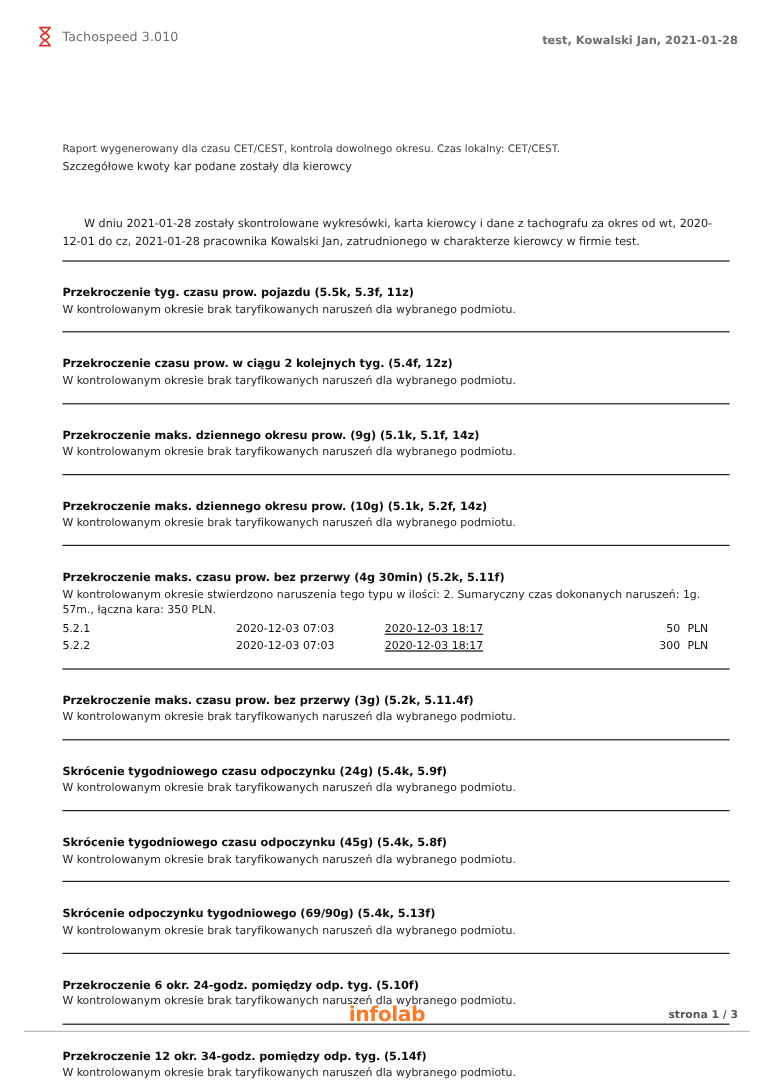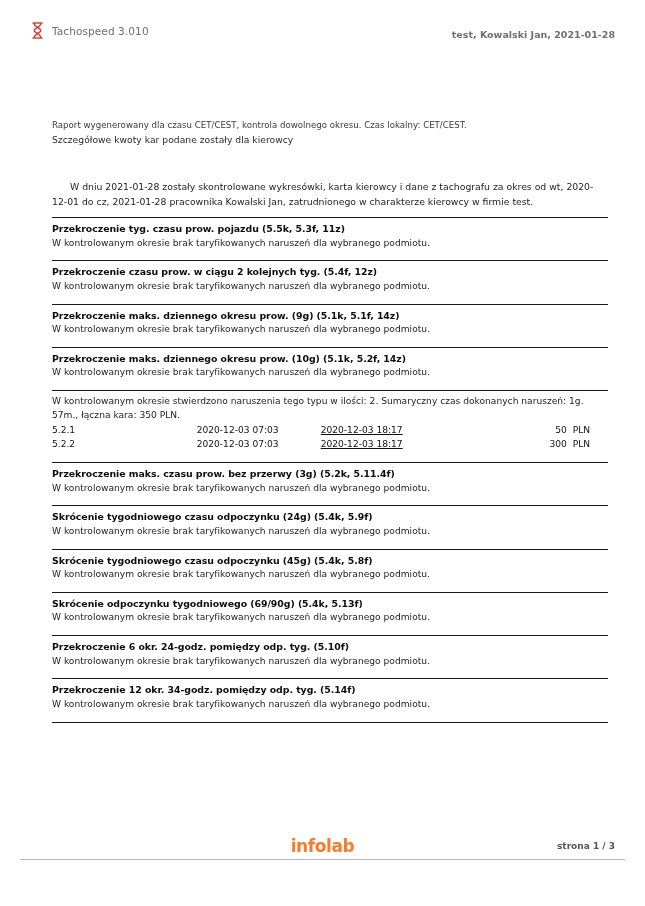--- a/index.html
+++ b/index.html
@@ -105,21 +105,21 @@
 
   
   .sections {
     position: absolute;
     top: 217px;
     left: 52px;
     width: 556px;
   }
   .section {
     border-top: 1.4px solid #1a1a1a;
-    padding-top: 4px;
+    padding-top: 20px;
     padding-bottom: 10px;
   }
   .section.last {
     border-bottom: 1.4px solid #1a1a1a;
   }
   .section-title {
     font-size: 9.4px;
     font-weight: bold;
     color: #0d0d0d;
     line-height: 1.45;
@@ -232,20 +232,21 @@
       </div>
       <div class="section">
         <div class="section-title">Przekroczenie maks. dziennego okresu prow. (9g) (5.1k, 5.1f, 14z)</div>
         <div class="section-body">W kontrolowanym okresie brak taryfikowanych naruszeń dla wybranego podmiotu.</div>
       </div>
       <div class="section">
         <div class="section-title">Przekroczenie maks. dziennego okresu prow. (10g) (5.1k, 5.2f, 14z)</div>
         <div class="section-body">W kontrolowanym okresie brak taryfikowanych naruszeń dla wybranego podmiotu.</div>
       </div>
       <div class="section">
+        <div class="section-title">Przekroczenie maks. czasu prow. bez przerwy (4g 30min) (5.2k, 5.11f)</div>
         <div class="section-body">W kontrolowanym okresie stwierdzono naruszenia tego typu w ilości: 2. Sumaryczny czas dokonanych naruszeń: 1g. 57m., łączna kara: 350  PLN.</div>
         <table class="viol-table">
           <tbody>
             <tr>
               <td class="col-code">5.2.1</td>
               <td class="col-start">2020-12-03 07:03</td>
               <td class="col-end">2020-12-03 18:17</td>
               <td class="col-amount">50</td>
               <td class="col-cur">PLN</td>
             </tr>

